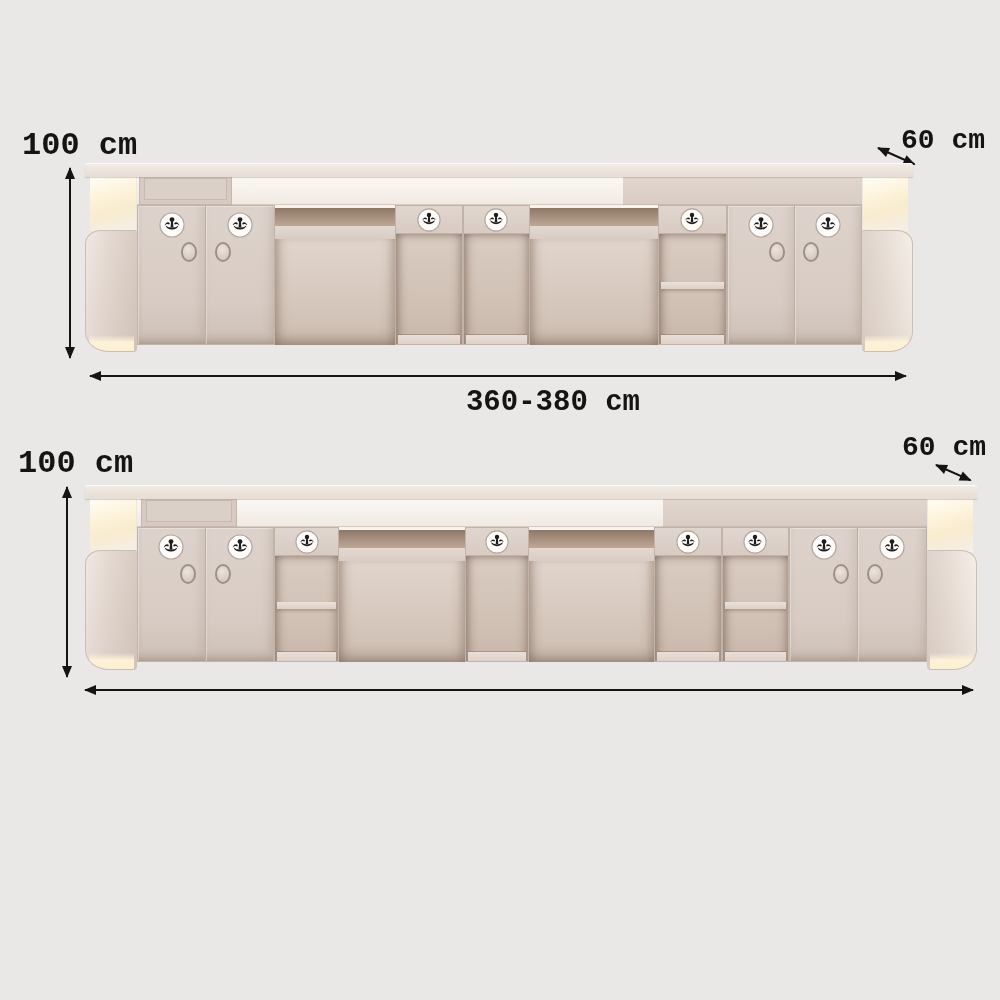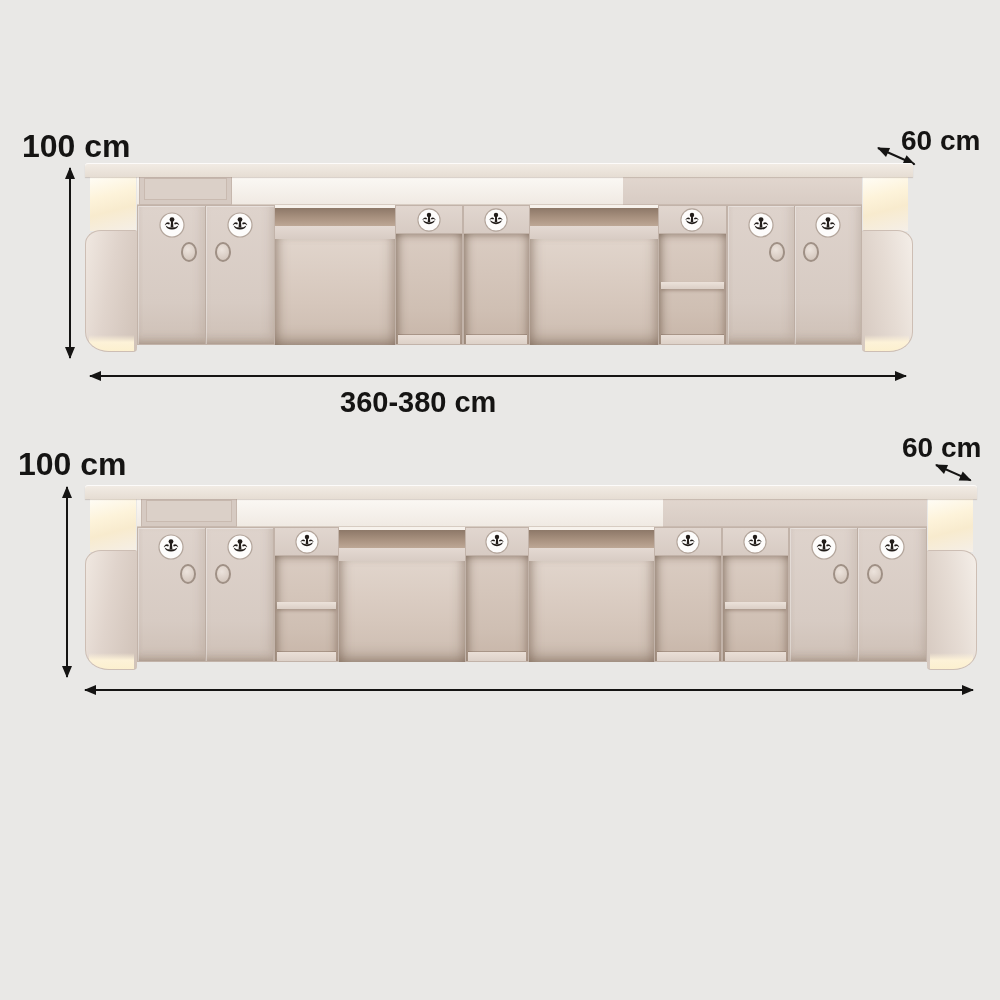--- a/index.html
+++ b/index.html
@@ -5,24 +5,24 @@
   :root{
     --bg:#e9e8e6; --ink:#151413;
     --body:#dcd1c9; --body-dark:#c2b3a9; --interior:#d5c6bb;
     --counter-white:#faf7f3; --surface:#e9e1d8; --glow:#fdf2d8;
   }
   html,body{margin:0;padding:0;}
   body{background:#ffffff;font-family:"Liberation Sans",sans-serif;}
   .canvas{position:relative;width:1000px;height:1000px;background:var(--bg);overflow:hidden;}
 
   
-  .dim-label{position:absolute;font-weight:700;color:var(--ink);white-space:nowrap;line-height:1;}
+  .dim-label{position:absolute;font-weight:700;color:var(--ink);white-space:nowrap;line-height:1;font-family:Liberation Mono, monospace;}
   .fs-h{font-size:32px;}
   .fs-d{font-size:28px;}
-  .fs-w{font-size:29px;text-align:left;width:300px;}
+  .fs-w{font-size:29px;text-align:right;width:300px;}
 
   
   .dim-arrow{position:absolute;background:var(--ink);}
   .dim-arrow.h,.dim-arrow.diag{height:2px;}
   .dim-arrow.v{width:2px;}
   .dim-arrow.diag{transform-origin:0 50%;transform:rotate(24deg);}
   .dim-arrow.h::before,.dim-arrow.diag::before{content:"";position:absolute;left:-1px;top:-4px;
     border-top:5px solid transparent;border-bottom:5px solid transparent;border-right:12px solid var(--ink);}
   .dim-arrow.h::after,.dim-arrow.diag::after{content:"";position:absolute;right:-1px;top:-4px;
     border-top:5px solid transparent;border-bottom:5px solid transparent;border-left:12px solid var(--ink);}

